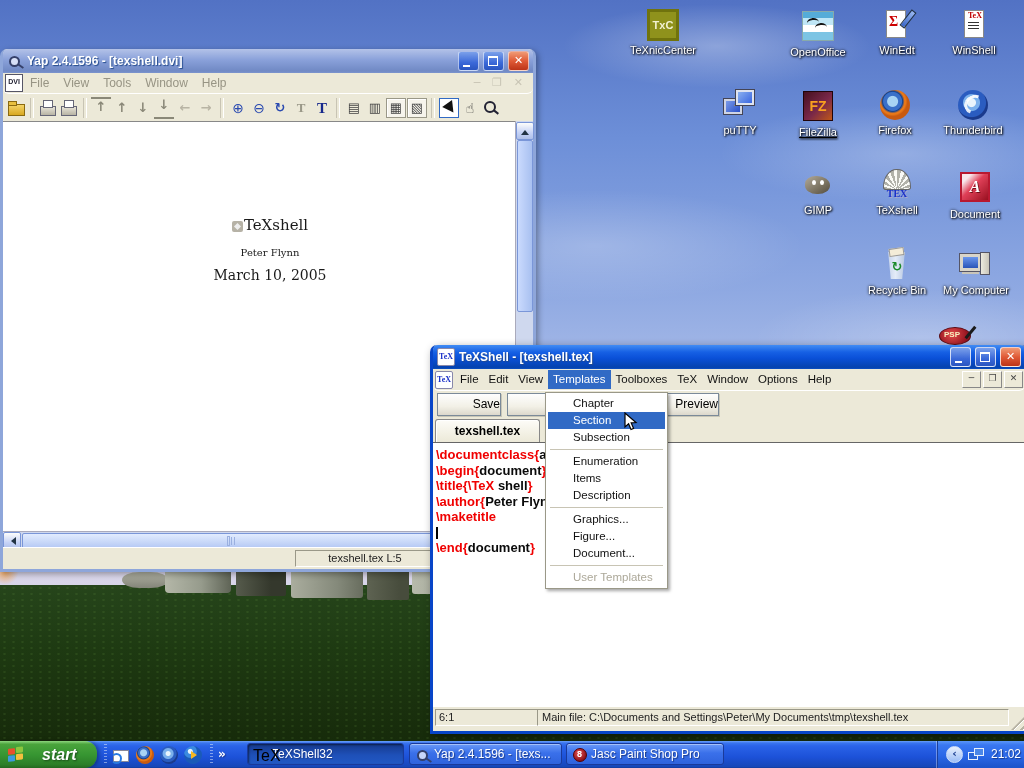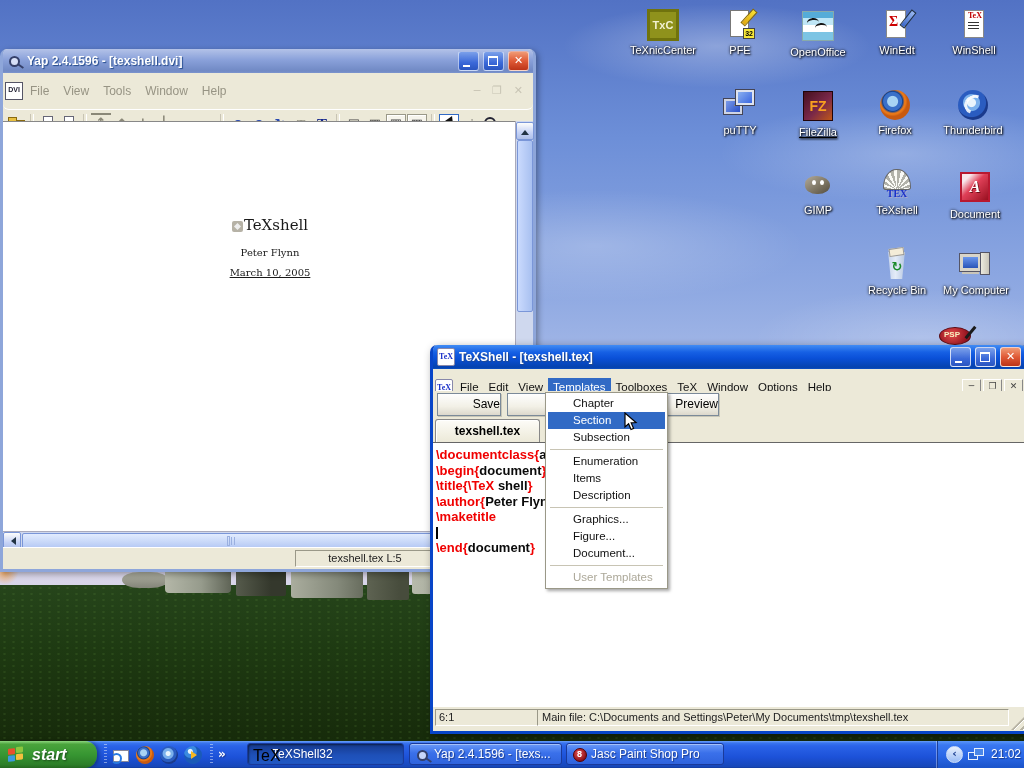--- a/index.html
+++ b/index.html
@@ -99,21 +99,21 @@
   .wb-max{background:linear-gradient(#7ba0ea,#3a68d8 60%,#2a55c0);}
   .wb-close{background:linear-gradient(#f09a74,#e05a36 50%,#bc3418);}
   .wb-min::after{content:"";position:absolute;left:4px;bottom:3px;width:7px;height:2px;background:#fff;}
   .wb-max::after{content:"";position:absolute;left:4px;top:4px;width:8px;height:7px;border:1px solid #fff;border-top-width:2px;}
   .wb-close::after{content:"✕";position:absolute;left:0;right:0;top:0;text-align:center;color:#fff;font:bold 11px/17px "DejaVu Sans",sans-serif;}
   
   #yap{left:0;top:5px;width:530px;height:520px;border:3px solid #8ea6da;border-top:none;background:#ece9d8;box-shadow:2px 2px 6px rgba(0,0,0,.35);margin-top:44px;}
   #yap .tbar{background:linear-gradient(180deg,#b3c2e8,#8aa1da 45%,#7removed 90%);
      background:linear-gradient(180deg,#b3c2e8,#8aa1da 45%,#7089c4 92%,#7c95ce);}
   #yap .wbtn{border-color:rgba(255,255,255,.6);}
-  .menubar{height:20px;background:#ece9d8;display:flex;align-items:center;padding:8px 2px;border-bottom:1px solid #fff;border-radius:6px;}
+  .menubar{height:20px;background:#ece9d8;display:flex;align-items:center;padding:0 2px;border-bottom:1px solid #fff;border-radius:6px;}
   .ymi{padding:0 7px;font:12px/20px "Liberation Sans",sans-serif;color:#979484;}
   .mdi-ghost{margin-left:auto;color:#c8c4b4;font:bold 11px/20px "DejaVu Sans",sans-serif;letter-spacing:4px;padding-right:4px;}
   .mi{width:16px;height:16px;display:inline-block;position:relative;flex:none;}
   .mi-dvi{background:#fff;border:1px solid #556;}
   .mi-dvi .gt{left:0;right:0;top:2px;text-align:center;color:#223;font:bold 7px/10px "Liberation Sans",sans-serif;}
   .mi-yap::before{content:"";position:absolute;left:2px;top:3px;width:7px;height:7px;border:2px solid #35406a;border-radius:50%;background:rgba(235,240,255,.8);}
   .mi-yap::after{content:"";position:absolute;left:10px;top:12px;width:7px;height:2px;background:#35406a;transform:rotate(35deg);}
   .mi-tex{background:#fff;border:1px solid #88a;border-radius:2px;}
   .mi-tex .gt{left:0;right:0;top:0;text-align:center;color:#1a30c8;font:bold 8px/15px "Liberation Serif",serif;}
   .mi-psp::before{content:"";position:absolute;left:1px;top:1px;width:12px;height:12px;border:1px solid #500;border-radius:50%;background:radial-gradient(circle at 40% 35%,#e85050,#8a1018 75%);}
@@ -139,21 +139,21 @@
   .yi-select::before{content:"";position:absolute;left:6px;top:3px;border:6px solid transparent;border-top:11px solid #111;transform:rotate(-35deg);}
   .yi-hand{color:#333;font-size:14px;}
   .yi-magnifier::before{content:"";position:absolute;left:3px;top:3px;width:8px;height:8px;border:2px solid #223;border-radius:50%;}
   .yi-magnifier::after{content:"";position:absolute;left:12px;top:13px;width:6px;height:2px;background:#223;transform:rotate(38deg);}
   #yap-client{position:absolute;left:0;right:0;top:72px;height:410px;background:#fff;border-top:1px solid #888;}
   .dvi-text{position:absolute;left:192px;top:94px;width:150px;text-align:center;font-family:"DejaVu Serif",serif;color:#1a1a1a;}
   .dvi-title{font-size:15px;position:relative;}
   .dvi-marker{display:inline-block;width:11px;height:11px;background:#b6b2a6;border-radius:2px;position:relative;top:2px;margin-right:1px;}
   .dvi-marker::after{content:"";position:absolute;left:3px;top:3px;width:5px;height:5px;background:#eee;transform:rotate(45deg);}
   .dvi-author{font-size:10px;margin-top:13px;}
-  .dvi-date{font-size:10px;margin-top:9px;text-decoration:underline;}
+  .dvi-date{font-size:14px;margin-top:9px;}
   #yap-vscroll{position:absolute;right:0;top:72px;width:17px;height:410px;background:#cfd8ee;border-left:1px solid #aab;}
   .sbtn{position:absolute;left:0;width:16px;height:16px;background:linear-gradient(#fdfdfb,#c6d3f7 60%,#aebfe8);border:1px solid #7a96d8;border-radius:2px;}
   .sbtn::after{content:"";position:absolute;left:4px;border:4px solid transparent;}
   .sb-up{top:1px;} .sb-up::after{top:3px;border-bottom:5px solid #234;}
   .sb-left::after{left:3px;top:4px;border-right:5px solid #234;}
   .vthumb{position:absolute;left:1px;top:19px;width:14px;height:170px;background:linear-gradient(90deg,#cadafd,#a8c0f0);border:1px solid #7a96d8;border-radius:2px;}
   #yap-hscroll{position:absolute;left:0;right:0;top:482px;height:17px;background:#cfd8ee;border-top:1px solid #aab;}
   .hthumb{position:absolute;left:19px;top:1px;width:480px;height:14px;background:linear-gradient(180deg,#e2ecfe,#b4c8f4);border:1px solid #7a96d8;border-radius:2px;}
   .hthumb::after{content:"";position:absolute;left:205px;top:3px;width:1px;height:8px;box-shadow:0 0 0 1px #9ab0e0,3px 0 0 0 #9ab0e0,6px 0 0 0 #9ab0e0;}
   #yap-status{position:absolute;left:0;right:0;bottom:0;height:21px;background:#ece9d8;border-top:1px solid #fff;}
@@ -179,21 +179,21 @@
   
   #tplmenu{position:absolute;left:545px;top:392px;width:117px;background:#fff;border:1px solid #9a9888;box-shadow:2px 2px 3px rgba(0,0,0,.35);padding:2px;z-index:40;}
   .mitem{height:17px;font:11.5px/17px "Liberation Sans",sans-serif;color:#111;padding-left:25px;white-space:nowrap;}
   .mitem.sel{background:#316ac5;color:#fff;}
   .mitem.dis{color:#aca899;}
   .msep{border-top:1px solid #c8c4b4;margin:3px 2px;}
   #cursor{position:absolute;left:624px;top:412px;z-index:60;}
   
   #taskbar{position:absolute;left:0;bottom:0;width:1024px;height:27px;z-index:50;
     background:linear-gradient(180deg,#6aa0f8 0,#3a75ee 2px,#2a63e8 5px,#1c51d8 60%,#1747b8 95%,#123a9a);}
-  #start{position:absolute;left:0;top:0;width:97px;height:27px;border-radius:0 12px 12px 0;display:flex;align-items:center;gap:7px;padding-left:8px;box-sizing:border-box;
+  #start{position:absolute;left:0;top:0;width:97px;height:27px;border-radius:0 12px 12px 0;display:flex;align-items:center;gap:17px;padding-left:8px;box-sizing:border-box;
     background:linear-gradient(180deg,#8ed67e 0,#4aa43c 12%,#379632 50%,#2c7e28 88%,#246820);box-shadow:2px 0 4px rgba(0,0,0,.35);}
   #start .stxt{color:#fff;font:italic bold 16px/27px "Liberation Sans",sans-serif;text-shadow:1px 1px 2px #1a4a18;}
   .flag{width:17px;height:16px;position:relative;flex:none;transform:skewY(-6deg);}
   .flag i{position:absolute;width:7px;height:6px;border-radius:1px;}
   .flag .f1{left:0;top:1px;background:#e8502c;} .flag .f2{left:8px;top:0;background:#8cc63e;}
   .flag .f3{left:0;top:8px;background:#3b9ae0;} .flag .f4{left:8px;top:7px;background:#f3c03f;}
   .qlhandle{position:absolute;top:3px;width:3px;height:21px;background:repeating-linear-gradient(180deg,rgba(255,255,255,.45) 0 1px,transparent 1px 3px);}
   #ql{position:absolute;left:112px;top:0;height:27px;display:flex;align-items:center;gap:6px;}
   .qli{width:18px;height:18px;position:relative;flex:none;}
   .q-outlook-express::before{content:"";position:absolute;left:1px;top:4px;width:14px;height:10px;background:#fff;border:1px solid #889;}
@@ -229,26 +229,20 @@
 <div class="stone st4"></div>
 <div class="stone st5"></div>
 
 <div id="desktop-icons">
     <div class="dicon" style="left: 625px; top: 8px; justify-content: flex-end;">
       <div class="glyph g-texniccenter">
         <span class="gt">TxC</span>
       </div>
       <div class="lbl">TeXnicCenter</div>
     </div>
-    <div class="dicon" style="left: 702px; top: 8px;">
-      <div class="glyph g-pfe">
-        <span class="gt">32</span>
-      </div>
-      <div class="lbl">PFE</div>
-    </div>
     <div class="dicon" style="left: 780px; top: 8px;">
       <div class="glyph g-openoffice"></div>
       <div class="lbl">OpenOffice</div>
     </div>
     <div class="dicon" style="left: 859px; top: 8px;">
       <div class="glyph g-winedt">
         <span class="gt">Σ</span>
       </div>
       <div class="lbl">WinEdt</div>
     </div>

